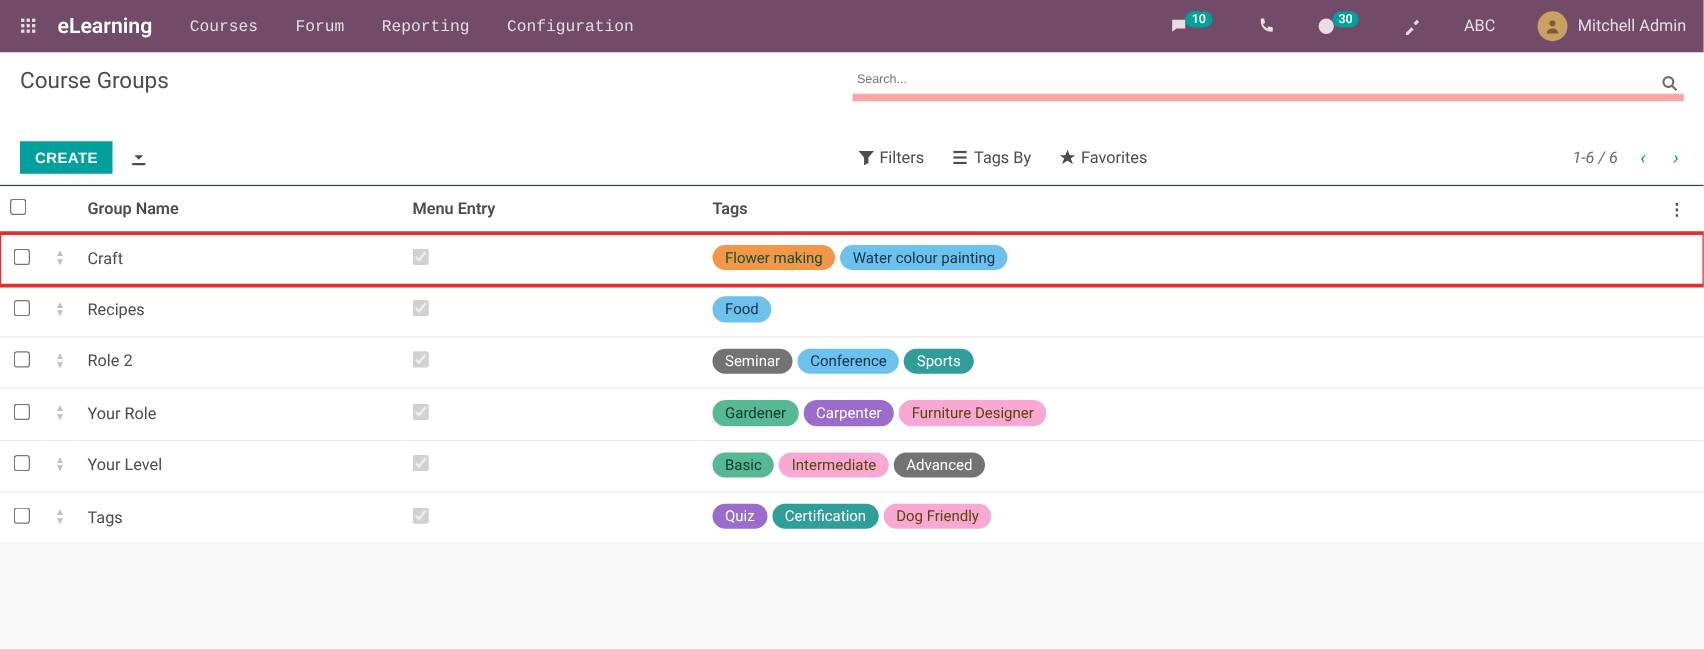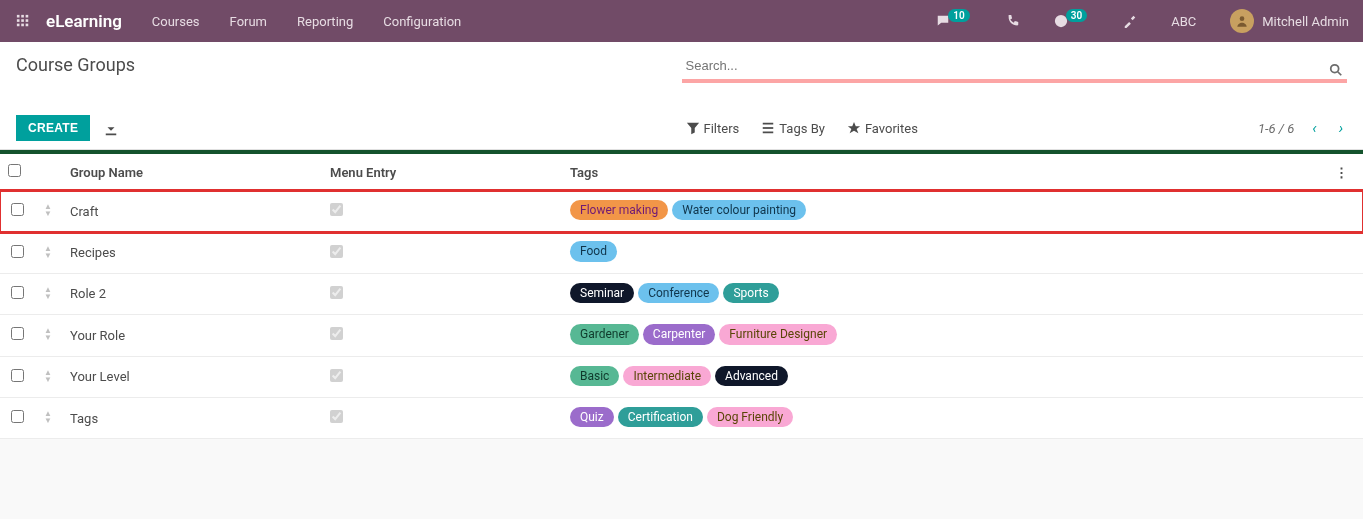--- a/index.html
+++ b/index.html
@@ -4,62 +4,62 @@
 <style>
   * { box-sizing: border-box; margin: 0; padding: 0; }
   body { font-family: -apple-system, BlinkMacSystemFont, "Segoe UI", Roboto, Helvetica, Arial, sans-serif; font-size: 13px; color: #4c4c4c; background: #f9f9f9; width: 1363px; }
   
   
   .navbar { background: #714b67; color: #fff; height: 42px; display: flex; align-items: center; padding: 0 14px; }
   .nav-left { display: flex; align-items: center; gap: 8px; }
   .apps-icon { width: 18px; height: 18px; display: inline-flex; align-items: center; justify-content: center; cursor: pointer; color:#fff;}
   .brand { font-size: 17px; font-weight: 600; margin-left: 6px; margin-right: 22px; color:#fff;}
   .nav-menu { display: flex; gap: 30px; }
-  .nav-menu-item { color: #e7dce3; font-size: 13px; cursor: pointer; }
+  .nav-menu-item { color: #e7dce3; font-size: 13px; cursor: pointer; font-family: Liberation Mono, monospace; }
   .nav-right { margin-left: auto; display: flex; align-items: center; gap: 34px; }
   .nav-icon { color: #e7dce3; cursor: pointer; position: relative; display:inline-flex; align-items:center;}
   .badge { background:#00a09d; color:#fff; font-size:10px; font-weight:600; padding:1px 5px; border-radius:8px; position:relative; top:-6px; left:-2px;}
   .nav-user { display:flex; align-items:center; gap:8px; color:#e7dce3; cursor:pointer;}
   .avatar { width:24px; height:24px; border-radius:50%; background:#c8a060; display:inline-flex; align-items:center; justify-content:center; font-size:12px; color:#4a3a20; overflow:hidden;}
   
   
   .control-panel { background:#fff; border-bottom:1px solid #e0e0e0; padding: 10px 16px 8px 16px;}
   .cp-row1 { display:flex; align-items:flex-start; }
   .breadcrumb { font-size:18px; color:#4c4c4c; flex:0 0 50%; padding-top:2px;}
   .search-wrap { flex:1; }
-  .search-input { width:100%; border:none; border-bottom:4px solid #fca5a5; padding:6px 28px 6px 4px; font-size:13px; outline:none; background:transparent;}
+  .search-input { width:100%; border:none; border-bottom:6px solid #fca5a5; padding:6px 28px 6px 4px; font-size:10px; outline:none; background:transparent;}
   .search-icon { float:right; margin-top:-22px; margin-right:4px; color:#6c6c6c; cursor:pointer;}
   
   .cp-row2 { display:flex; align-items:center; margin-top:32px;}
   .btn-create { background:#00a09d; color:#fff; border:none; padding:6px 12px; font-size:12px; font-weight:600; letter-spacing:0.3px; cursor:pointer;}
   .import-icon { margin-left:14px; color:#4c4c4c; cursor:pointer;}
   .search-opts { margin-left:auto; display:flex; gap:22px; flex:0 0 50%; padding-left:4px;}
   .search-opt { color:#4c4c4c; cursor:pointer; display:inline-flex; align-items:center; gap:4px; font-size:13px;}
   .pager { margin-left:auto; display:flex; align-items:center; gap:14px; color:#6c6c6c;font-style:italic;}
   .pager-arrow { color:#00a09d; cursor:pointer; font-size:15px; padding:0 4px;}
 
   
-  .list-wrap { background:#fff; border-top:4px solid #14532d;}
+  .list-wrap { background:#fff; border-top:1px solid #14532d;}
   table.list { width:100%; border-collapse:collapse; }
   table.list th { text-align:left; font-weight:600; font-size:13px; color:#4c4c4c; padding:10px 8px; border-bottom:1px solid #e0e0e0; background:#fff;}
   table.list td { padding:9px 8px; border-bottom:1px solid #ececec; vertical-align:middle; background:#fff;}
   .col-check { width:34px; text-align:center;}
   .col-handle { width:28px; text-align:center; color:#b8b8b8;}
   .col-name { width:260px;}
   .col-menu { width:240px;}
   .col-tags {}
   .col-opt { width:36px; text-align:right; color:#888;}
   input[type=checkbox] { cursor:pointer; }
   input[type=checkbox].muted { accent-color:#bfbfbf; }
   .handle { color:#c0c0c0; cursor:grab; font-size:11px;}
   
   .tag { display:inline-block; padding:3px 10px; border-radius:12px; font-size:12px; color:#fff; margin-right:4px; margin-bottom:2px; line-height:1.2;}
-  .tag.orange { background:#f29648; color:#701a75;}
+  .tag.orange { background:#f29648; color:#14532d;}
   .tag.sky { background:#6cc1ed; color:#10354b;}
-  .tag.red { background:#0f172a; }
+  .tag.red { background:#737373; }
   .tag.teal { background:#2f9e99; }
   .tag.green { background:#57b894; color:#0f3a2c;}
   .tag.purple { background:#9b6ccb; }
   .tag.yellow { background:#f9a8d4; color:#5a4507;}
   
   .row-highlight { outline:3px solid #e03030; outline-offset:-1px;}
   
   
   svg { width:14px; height:14px; vertical-align:middle; }
   .navbar svg { fill:#e7dce3; }

